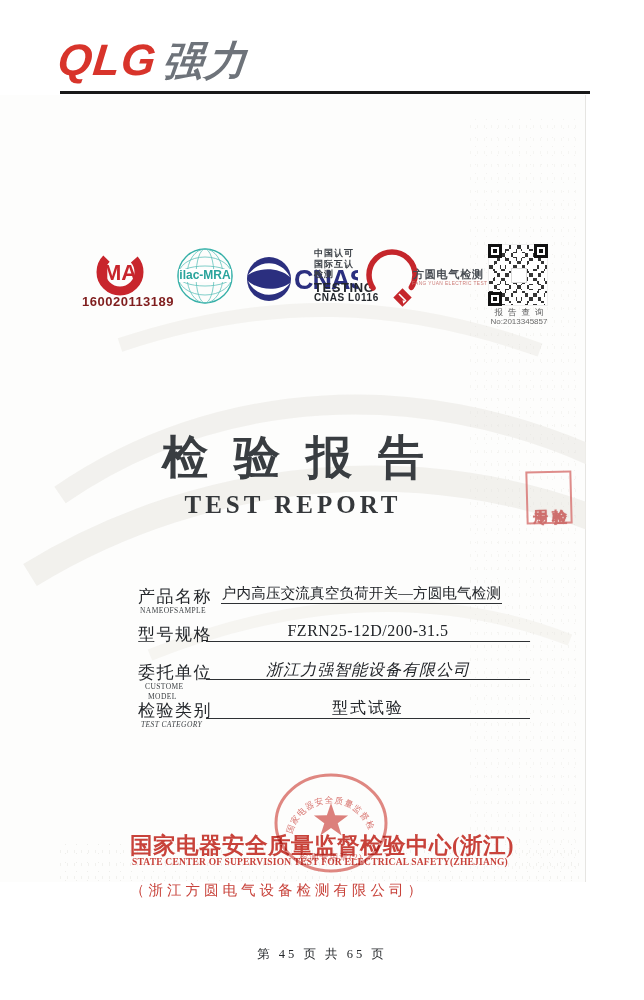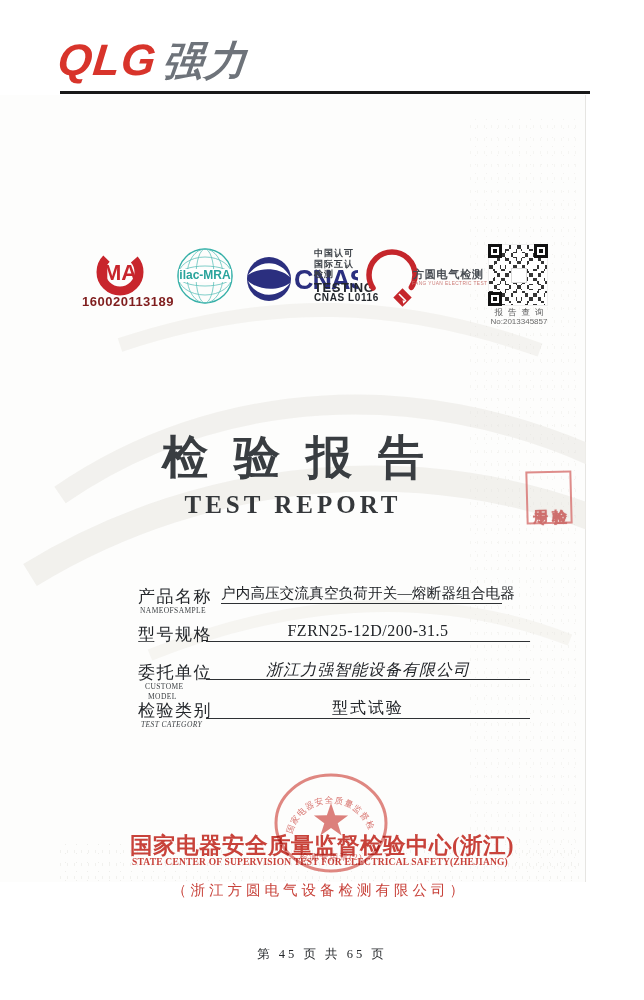--- a/index.html
+++ b/index.html
@@ -56,21 +56,21 @@
   .f-sub { position:absolute; font-size:7.5px; color:#3c4044; letter-spacing:.4px; font-family:"Liberation Serif",serif; }
   .f-line { position:absolute; border-bottom:1.5px solid #2e3134; text-align:center; white-space:nowrap; color:#202327; }
   .v1 { left:221px; top:489px; width:281px; height:20px; font-size:14.5px; letter-spacing:.2px; }
   .v2 { left:206px; top:527px; width:324px; height:20px; font-size:16px; letter-spacing:.5px; }
   .v3 { left:206px; top:565px; width:324px; height:20px; font-size:16px; letter-spacing:1px;font-style:italic; }
   .v4 { left:206px; top:603px; width:324px; height:21px; font-size:16px; letter-spacing:2px; }
 
   
   .issuer-zh { position:absolute; left:130px; top:735px; width:380px; text-align:center; font-size:22.5px; font-weight:bold; color:#c8423a; letter-spacing:.5px; white-space:nowrap; }
   .issuer-en { position:absolute; left:130px; top:762px; width:380px; text-align:center; font-size:9.5px; font-weight:bold; color:#c8423a; letter-spacing:.2px; white-space:nowrap; }
-  .issuer-sub { position:absolute; left:130px; top:786px; width:380px; text-align:center; font-size:14.5px; color:#c8423a; letter-spacing:4px; white-space:nowrap; }
+  .issuer-sub { position:absolute; left:130px; top:786px; width:380px; font-size:14.5px; color:#c8423a; letter-spacing:4px; white-space:nowrap; }
   .round-stamp { position:absolute; left:268px; top:676px; mix-blend-mode:multiply; opacity:.78; }
 
   
   .footer-page { position:absolute; left:0; top:946px; width:644px; text-align:center; font-size:12.5px; color:#26292c; letter-spacing:3px; }
 </style>
 </head>
 <body>
 
 <div id="page">
 
@@ -147,21 +147,21 @@
 
     <div class="title-zh">检验报告</div>
     <div class="title-en">TEST REPORT</div>
 
     <div class="side-stamp">
       <span>检验</span>
       <span>专用</span>
     </div>
 
     <div class="f-label" style="left:138px;top:490px;">产品名称</div>
-    <div class="f-line v1">户内高压交流真空负荷开关—熔断器组合电器</div>
+    <div class="f-line v1">户内高压交流真空负荷开关—方圆电气检测</div>
     <div class="f-sub" style="left:140px;top:511px;">NAMEOFSAMPLE</div>
 
     <div class="f-label" style="left:138px;top:528px;">型号规格</div>
     <div class="f-line v2">FZRN25-12D/200-31.5</div>
     <div class="f-sub" style="left:148px;top:549px;margin-top:48px;">MODEL</div>
 
     <div class="f-label" style="left:138px;top:566px;">委托单位</div>
     <div class="f-line v3">浙江力强智能设备有限公司</div>
     <div class="f-sub" style="left:145px;top:587px;">CUSTOME</div>
 

